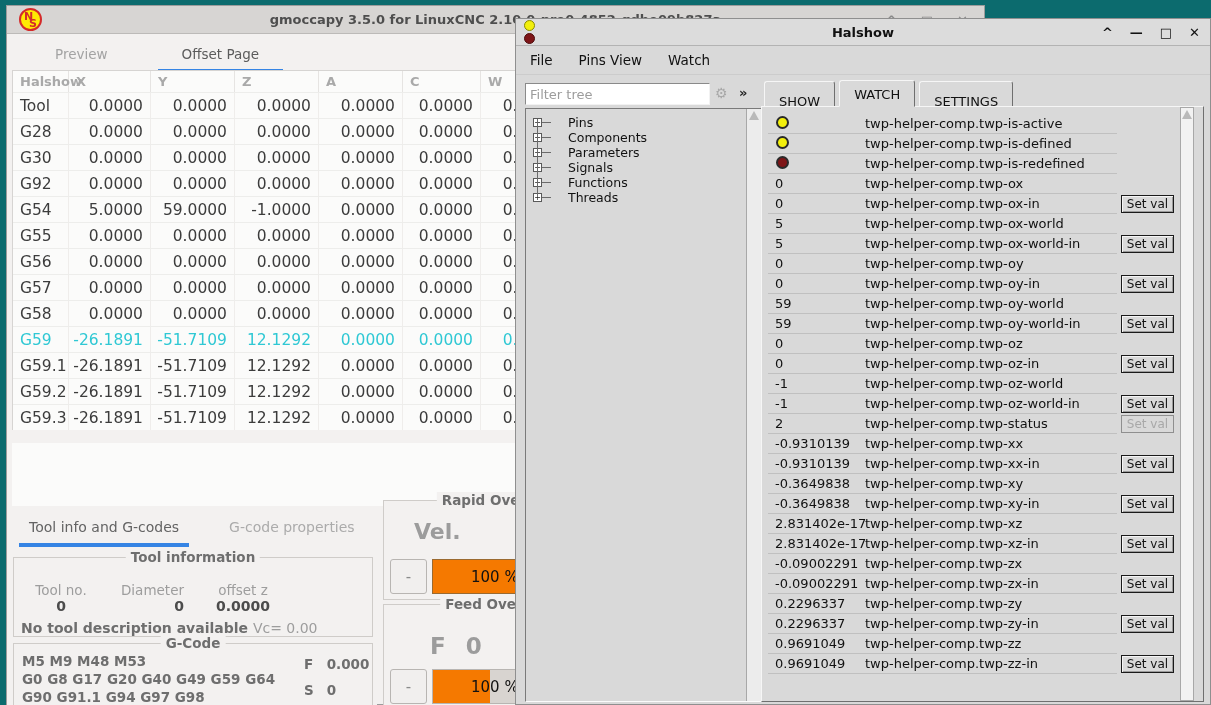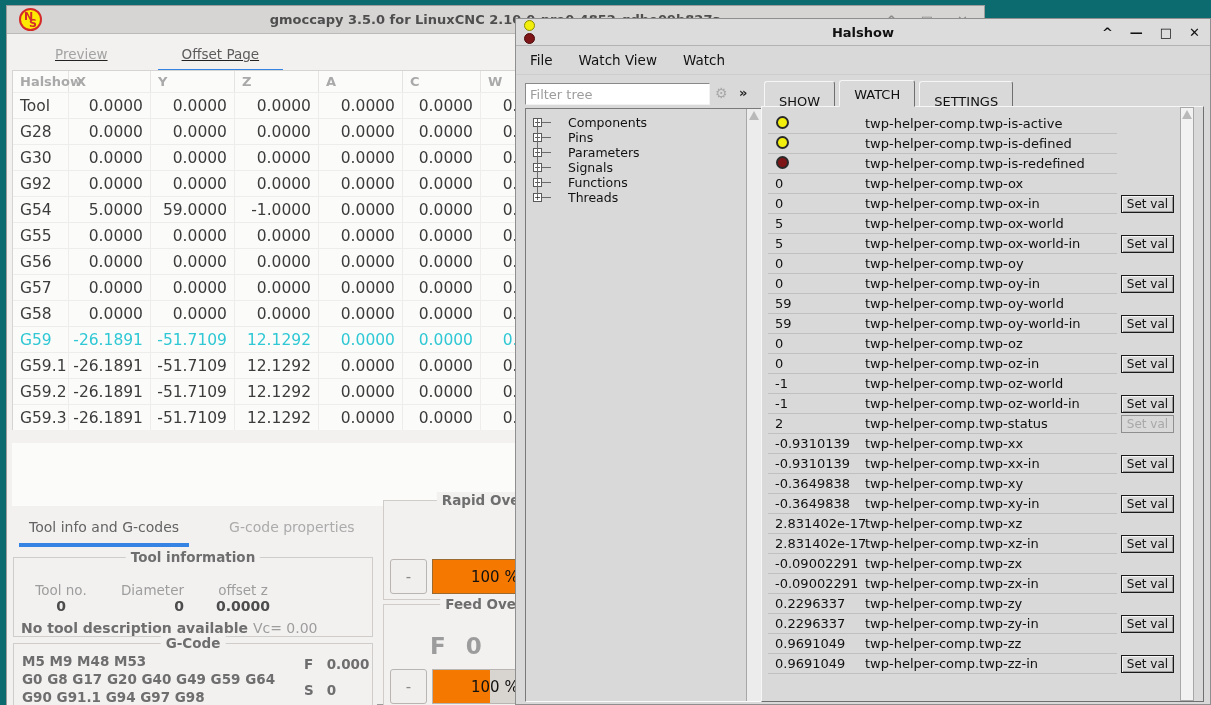--- a/index.html
+++ b/index.html
@@ -15,21 +15,21 @@
           background:#f3f1f0; border:1px solid #9c9c9c; z-index:1; }
   .gmoc-titlebar { height:28px; background:#d7d5d3; border-bottom:1px solid #bcbab8;
                    position:relative; display:flex; align-items:center; }
   .gmoc-icon { position:absolute; left:12px; top:2px; width:23px; height:23px; border-radius:50%;
                background:#ffe903; border:2px solid #d42a2a; }
   .gmoc-icon .n { position:absolute; left:3px; top:0px; color:#d42a2a; font-weight:bold; font-size:11px; }
   .gmoc-icon .s { position:absolute; right:3px; bottom:-1px; color:#d42a2a; font-weight:bold; font-size:11px; }
   .gmoc-title { width:100%; text-align:center; font-weight:bold; font-size:13px; color:#4e4e4e; }
   .gmoc-btns { position:absolute; right:16px; top:0; height:28px; display:flex; gap:24px;
                align-items:center; color:#8a8a8a; font-size:13px; font-weight:bold; }
-  .gmoc-tabs { padding:9px 0 0 24px; display:flex; gap:26px;text-decoration:underline; }
+  .gmoc-tabs { padding:9px 0 0 24px; display:flex; gap:26px; }
   .gtab { font-size:13.5px; color:#a3a3a3; padding:3px 24px 7px; }
   .gtab.active { color:#5b5b5b; border-bottom:4px solid #3584e4; }
   
   .otable { position:absolute; left:5px; top:64px; width:972px; background:#fbfbfa;
             border:1px solid #d6d4d2; border-bottom:none; }
   .orow, .ohead { display:grid; grid-template-columns:56px 82px 84px 84px 84px 78px 84px 1fr; }
   .ohead { height:21px; align-items:center; }
   .ohead > span { font-size:13px; font-weight:bold; color:#a9a9a9; padding-left:7px;
                   border-right:1px solid #e6e4e2; height:100%; display:flex; align-items:center; }
   .orow { height:26px; border-top:1px solid #ededeb; align-items:center; }
@@ -352,20 +352,24 @@
         <div class="row">
           <span class="lab">S</span>
           <span>0</span>
         </div>
       </div>
     </div>
   </div>
 
   <div class="ovr rapid">
     <span class="legend">Rapid Override</span>
+    <div class="vel-row">
+      <span>Vel.</span>
+      <span>0</span>
+    </div>
     <div class="slider-row">
       <span class="minus-btn">-</span>
       <span class="slider">
         <span class="fill" style="width:100%"></span>
         <span class="pct">100 %</span>
       </span>
     </div>
   </div>
 
   <div class="ovr feed">
@@ -395,46 +399,46 @@
       <span>^</span>
       <span>—</span>
       <span>□</span>
       <span>✕</span>
     </span>
   </div>
 
   <div class="hal-menubar">
 
   <span>File</span>
-      <span>Watch View</span>
+      <span>Pins View</span>
       <span>Watch</span>
     </div>
 
   <input class="filter" type="text" placeholder="Filter tree" style="">
   <span class="gear">⚙</span>
   <span class="chev">»</span>
 
   <div class="tree">
     <div class="tree-items">
+
+        <div class="titem">
+          <span class="plus">+</span>
+          <span class="hline"></span>
+          <span class="tlabel">Pins</span>
+        </div>
 
         <div class="titem">
           <span class="plus">+</span>
           <span class="hline"></span>
           <span class="tlabel">Components</span>
         </div>
 
         <div class="titem">
           <span class="plus">+</span>
           <span class="hline"></span>
-          <span class="tlabel">Pins</span>
-        </div>
-
-        <div class="titem">
-          <span class="plus">+</span>
-          <span class="hline"></span>
           <span class="tlabel">Parameters</span>
         </div>
 
         <div class="titem">
           <span class="plus">+</span>
           <span class="hline"></span>
           <span class="tlabel">Signals</span>
         </div>
 
         <div class="titem">

